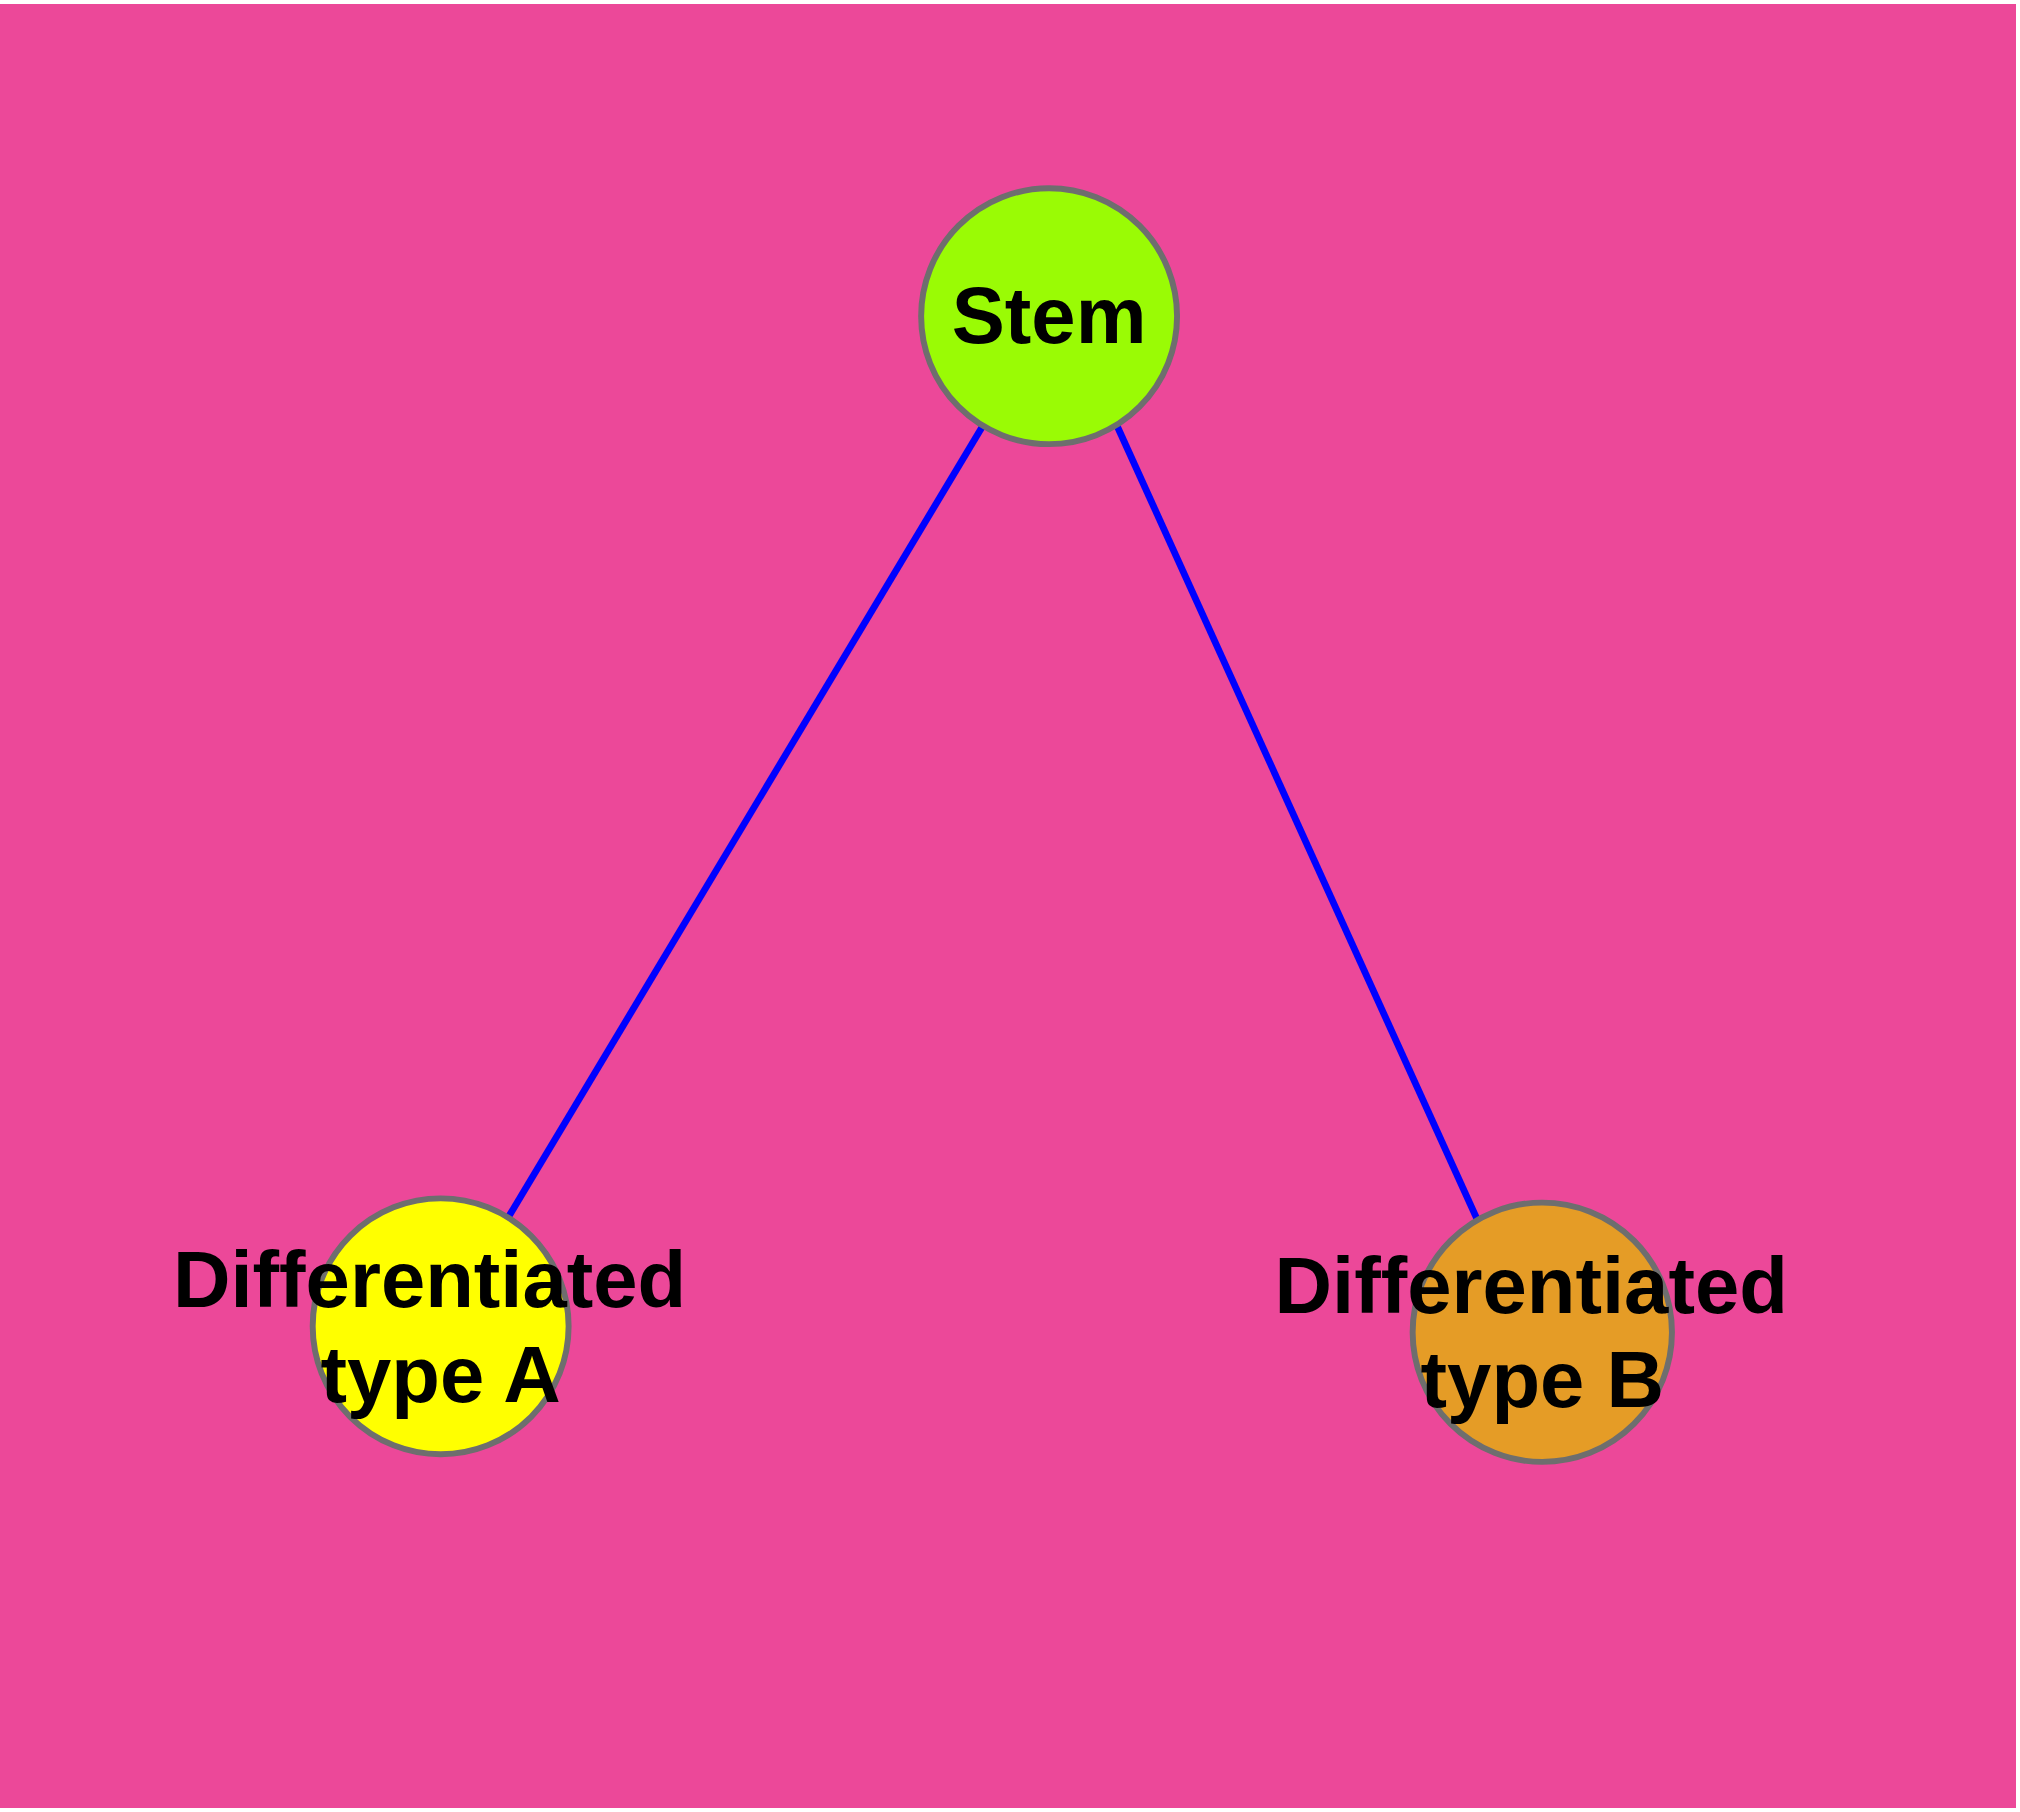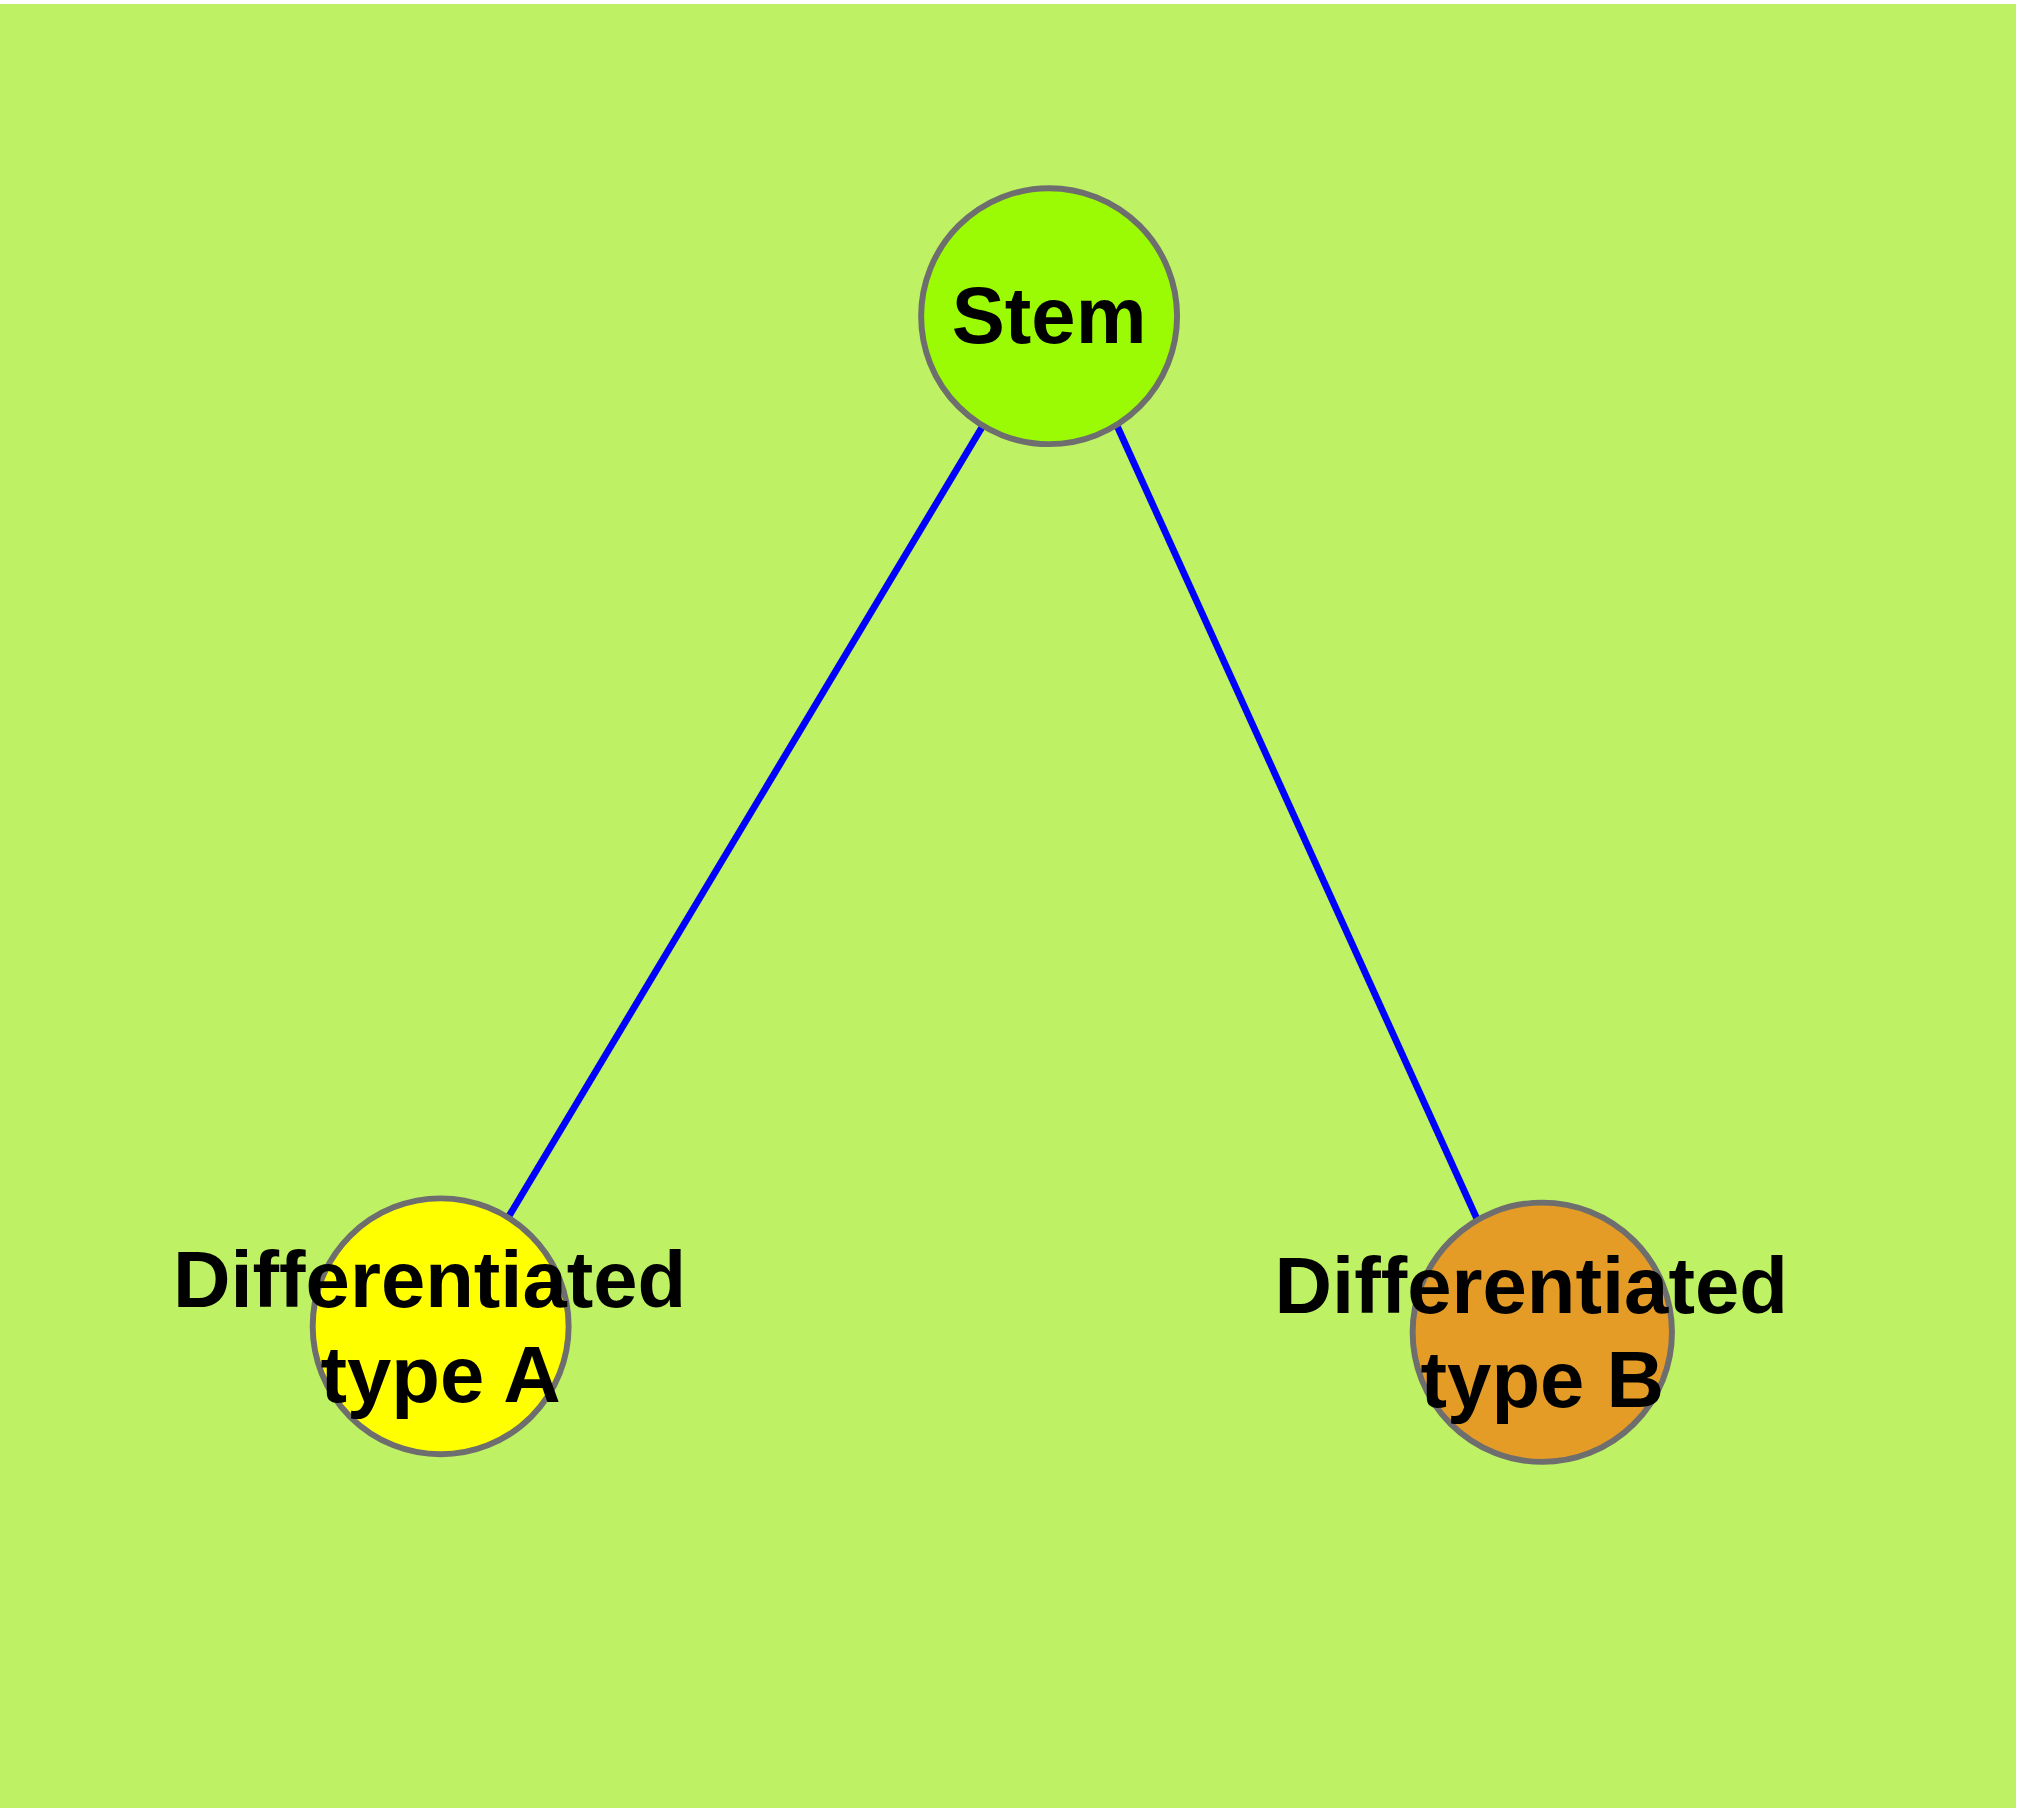--- a/index.html
+++ b/index.html
@@ -13,21 +13,21 @@
     overflow: hidden;
     font-family: "Liberation Sans", "DejaVu Sans", sans-serif;
   }
 
   #diagram-canvas {
     position: absolute;
     left: 0;
     top: 4.2px;
     width: 2016px;
     height: 1804px;
-    background: #bef264;
+    background: #ec4899;
     overflow: hidden;
   }
 
   #graph-svg {
     position: absolute;
     left: 0;
     top: 0;
     width: 2016px;
     height: 1804px;
     display: block;

